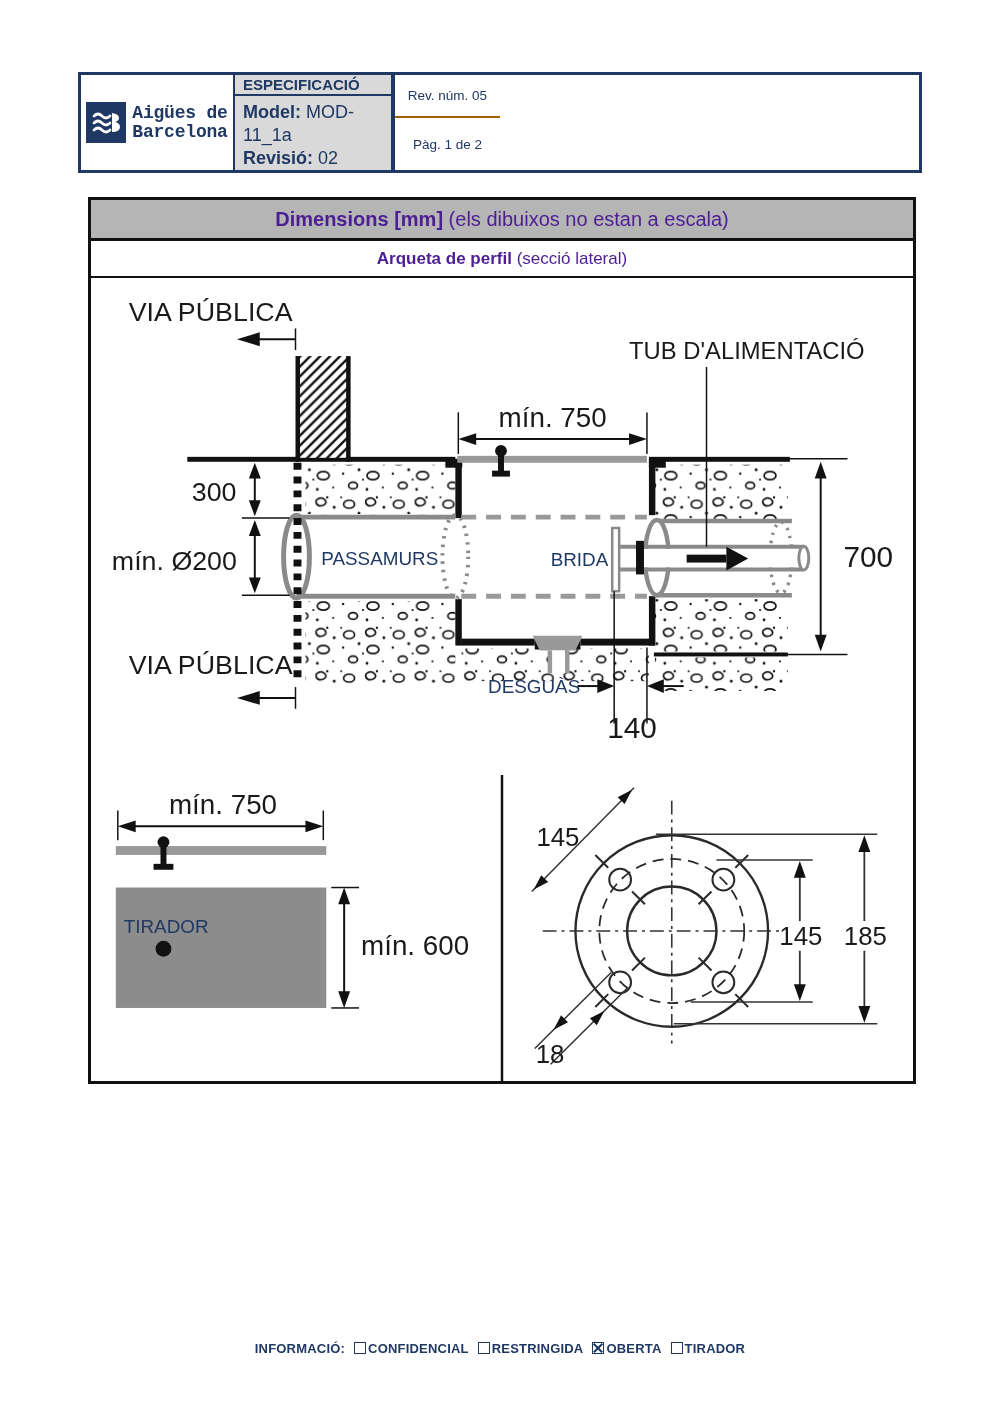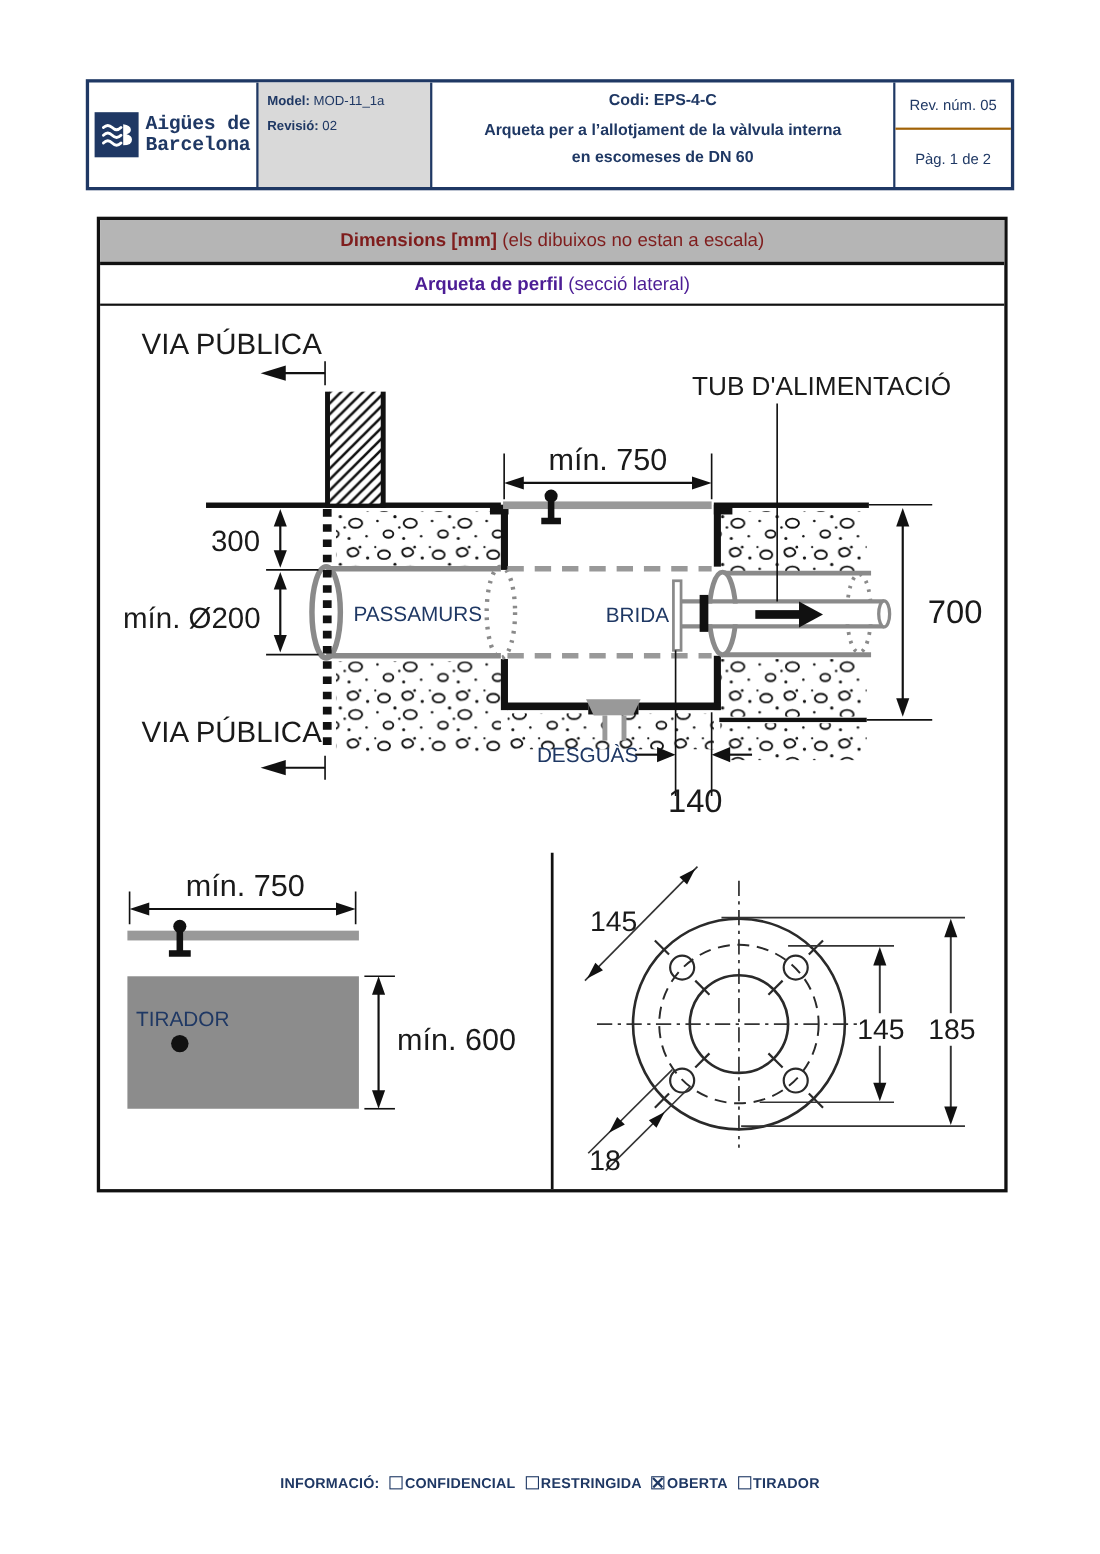--- a/index.html
+++ b/index.html
@@ -5,31 +5,31 @@
   html,body{margin:0;padding:0;background:#fff;}
   body{width:1000px;height:1413px;position:relative;font-family:"Liberation Sans",sans-serif;-webkit-font-smoothing:antialiased;}
   
   .hdr{position:absolute;left:78px;top:72px;width:844px;height:101px;border:3px solid #1F3864;display:flex;box-sizing:border-box;background:#fff;}
   .hdr .cell{box-sizing:border-box;height:100%;}
   .c-logo{width:152px;display:flex;align-items:center;justify-content:center;gap:6px;font-family:Liberation Mono, monospace;}
   .logo-sq{width:40px;height:41px;background:#1F3864;display:flex;align-items:center;justify-content:center;}
   .brand{font-weight:700;font-size:18px;line-height:19px;color:#1F3864;letter-spacing:-.2px;}
   .c-spec{width:160px;background:#D9D9D9;border-left:2px solid #1F3864;border-right:2px solid #1F3864;display:flex;flex-direction:column;}
   .spec-top{height:43px;border-bottom:2px solid #1F3864;display:flex;align-items:center;padding-left:8px;font-weight:700;font-size:15px;color:#1F3864;box-sizing:border-box;}
-  .spec-bot{flex:1;padding:5px 8px 0 8px;font-size:12px;color:#1F3864;line-height:23px;}
+  .spec-bot{flex:1;padding:5px 8px 0 8px;font-size:18px;color:#1F3864;line-height:23px;}
   .spec-bot b{font-weight:700;}
   .c-title{flex:1;display:flex;flex-direction:column;align-items:center;padding-top:8px;color:#1F3864;font-weight:700;font-size:14.5px;box-sizing:border-box;}
   .c-title .t1{margin-top:12px;}
   .c-title .t2{margin-top:8px;}
   .c-rev{width:107px;border-left:2px solid #1F3864;display:flex;flex-direction:column;color:#1F3864;font-size:13.5px;}
   .rev-top{height:43px;border-bottom:2px solid #a16207;display:flex;align-items:center;justify-content:center;box-sizing:border-box;}
   .rev-bot{flex:1;display:flex;align-items:center;justify-content:center;}
   
   .mainbox{position:absolute;left:88px;top:197px;width:828px;border:3px solid #111;box-sizing:border-box;background:#fff;}
-  .graybar{height:38px;background:#B5B5B5;border-bottom:3px solid #111;display:flex;align-items:center;justify-content:center;font-size:17px;color:#7f1d1d;}
+  .graybar{height:38px;background:#B5B5B5;border-bottom:3px solid #111;display:flex;align-items:center;justify-content:center;font-size:20px;color:#4c1d95;}
   .whitebar{height:35px;border-bottom:2px solid #111;display:flex;align-items:center;justify-content:center;font-size:17px;color:#4c1d95;}
   .graybar b,.whitebar b{font-weight:700;}
   .rowhdr{height:33px;border-top:2px solid #111;border-bottom:2px solid #111;display:flex;}
   .rowhdr .rh{display:flex;align-items:center;justify-content:center;font-weight:700;font-size:17px;color:#111;box-sizing:border-box;}
   .rh-tapa{width:414px;border-right:2px solid #111;}
   .rh-brida{flex:1;}
   svg{display:block;}
   svg text{font-family:"Liberation Sans",sans-serif;}
   
   .footer{position:absolute;left:0;top:1341px;width:100%;text-align:center;font-size:13px;font-weight:700;color:#1F3864;letter-spacing:.2px;}
@@ -53,29 +53,25 @@
         </g>
         <path d="M22,6 q7,1 7,5 q0,3 -4,4 q5,1 5,5 q0,5 -8,5 z" fill="#fff"></path>
       </svg>
     </div>
     <div class="brand">
       <div>Aigües de</div>
       <div>Barcelona</div>
     </div>
   </div>
   <div class="cell c-spec">
+    <div class="spec-top">ESPECIFICACIÓ</div>
     <div class="spec-bot">
       <div><b>Model:</b><span> MOD-11_1a</span></div>
       <div><b>Revisió:</b><span> 02</span></div>
     </div>
-  </div>
-  <div class="cell c-title">
-    <div>Codi: EPS-4-C</div>
-    <div class="t1">Arqueta per a l’allotjament de la vàlvula interna</div>
-    <div class="t2">en escomeses de DN 60</div>
   </div>
   <div class="cell c-rev">
     <div class="rev-top">Rev. núm. 05</div>
     <div class="rev-bot">Pàg. 1 de 2</div>
   </div>
 </div>
 
 <div class="mainbox">
   <div class="graybar">
     <span><b>Dimensions [mm]</b><span> (els dibuixos no estan a escala)</span></span>

